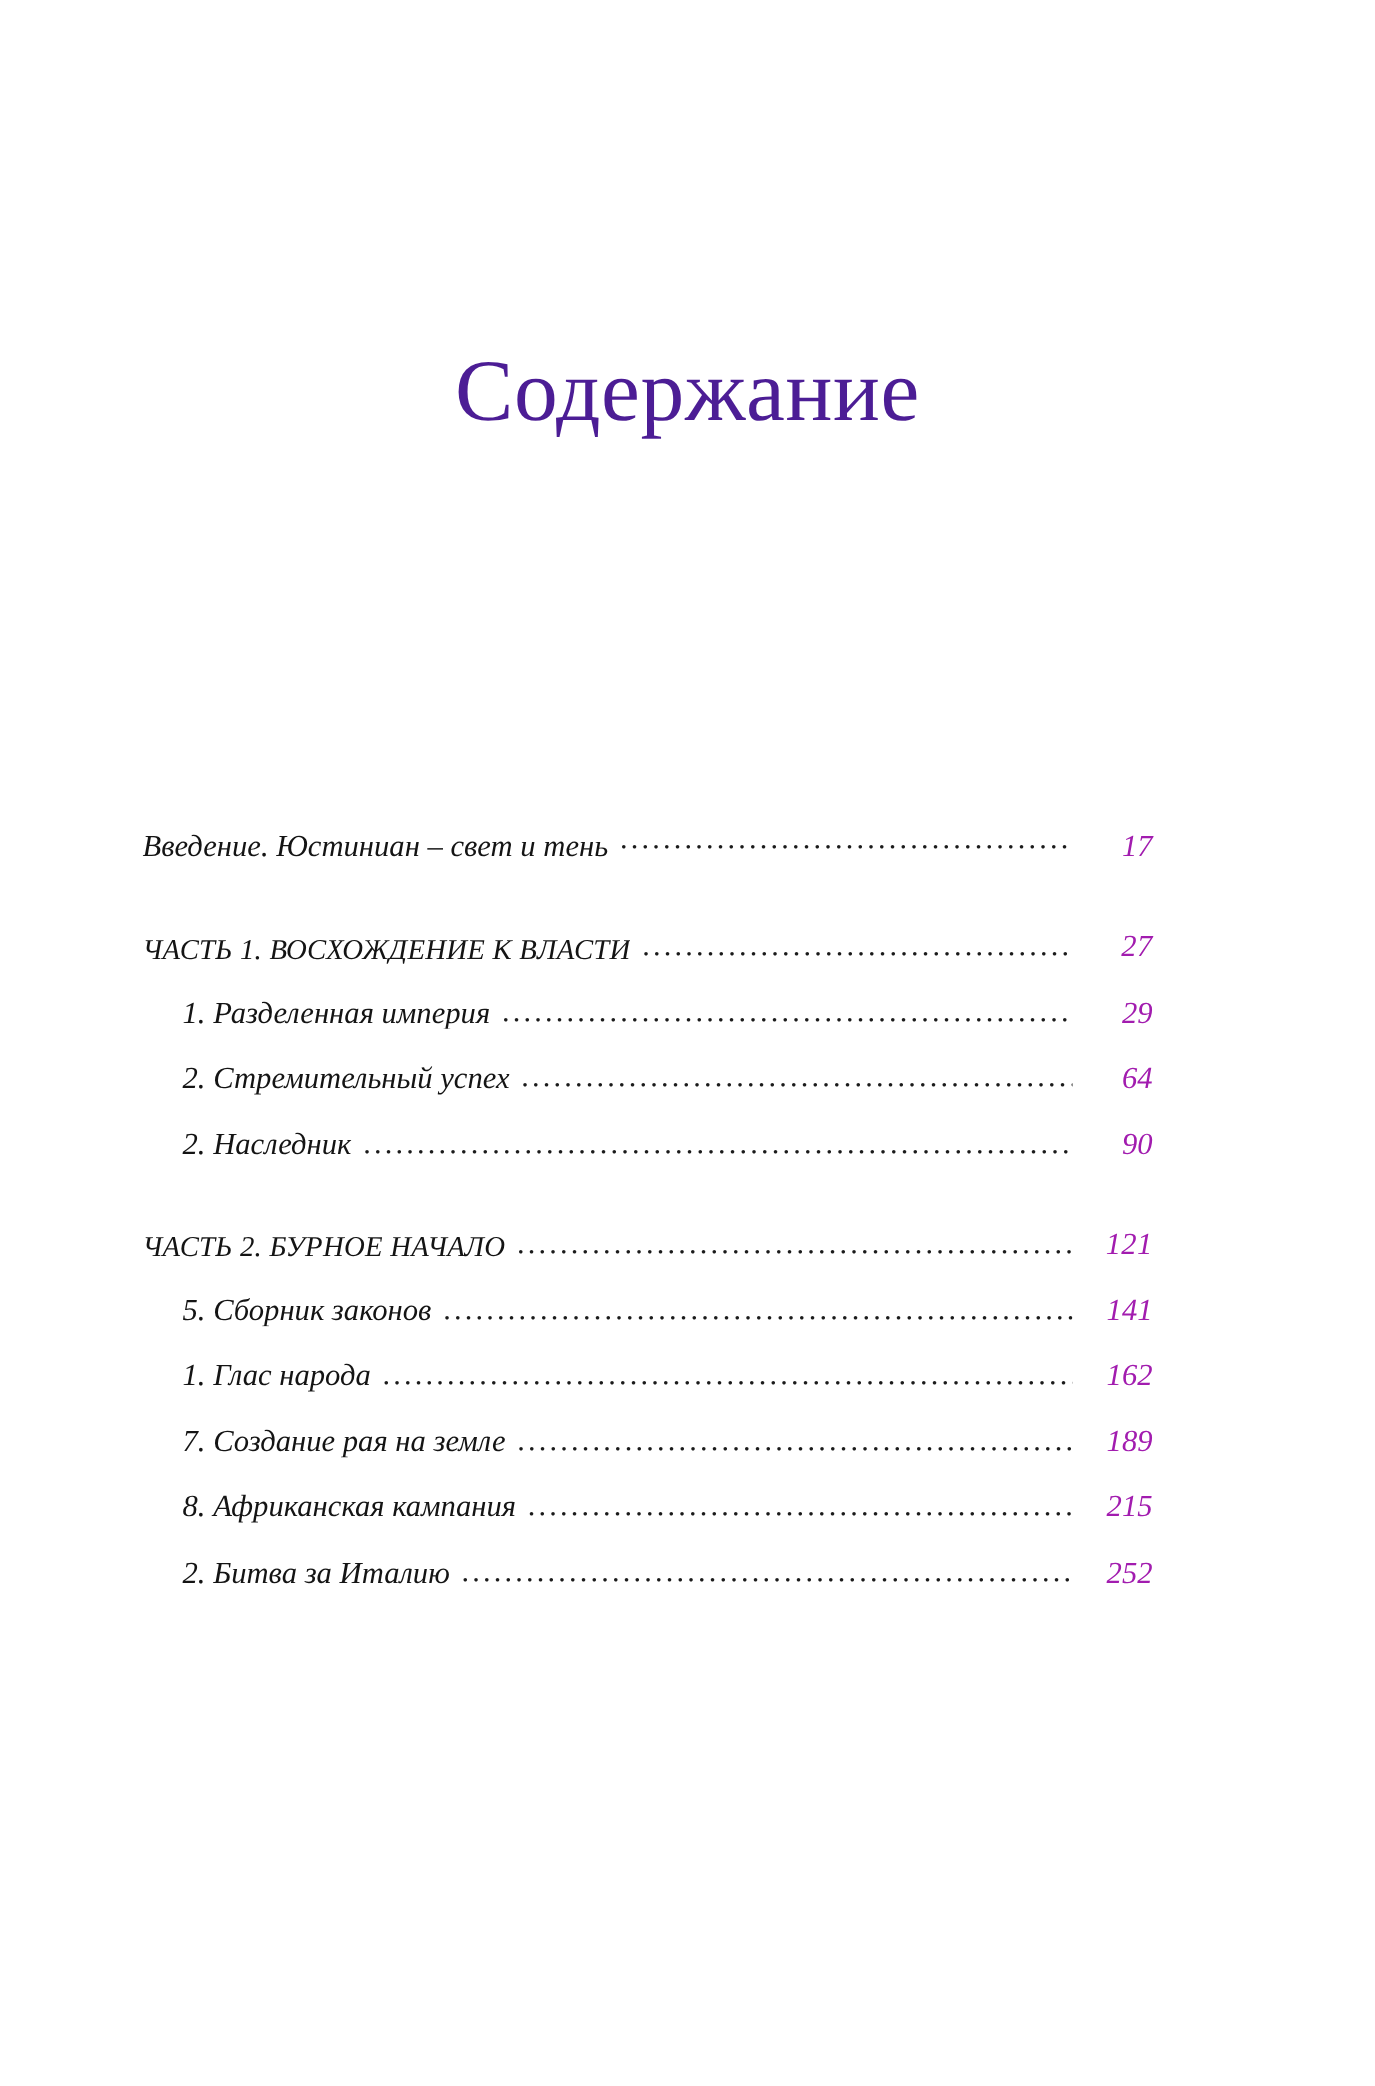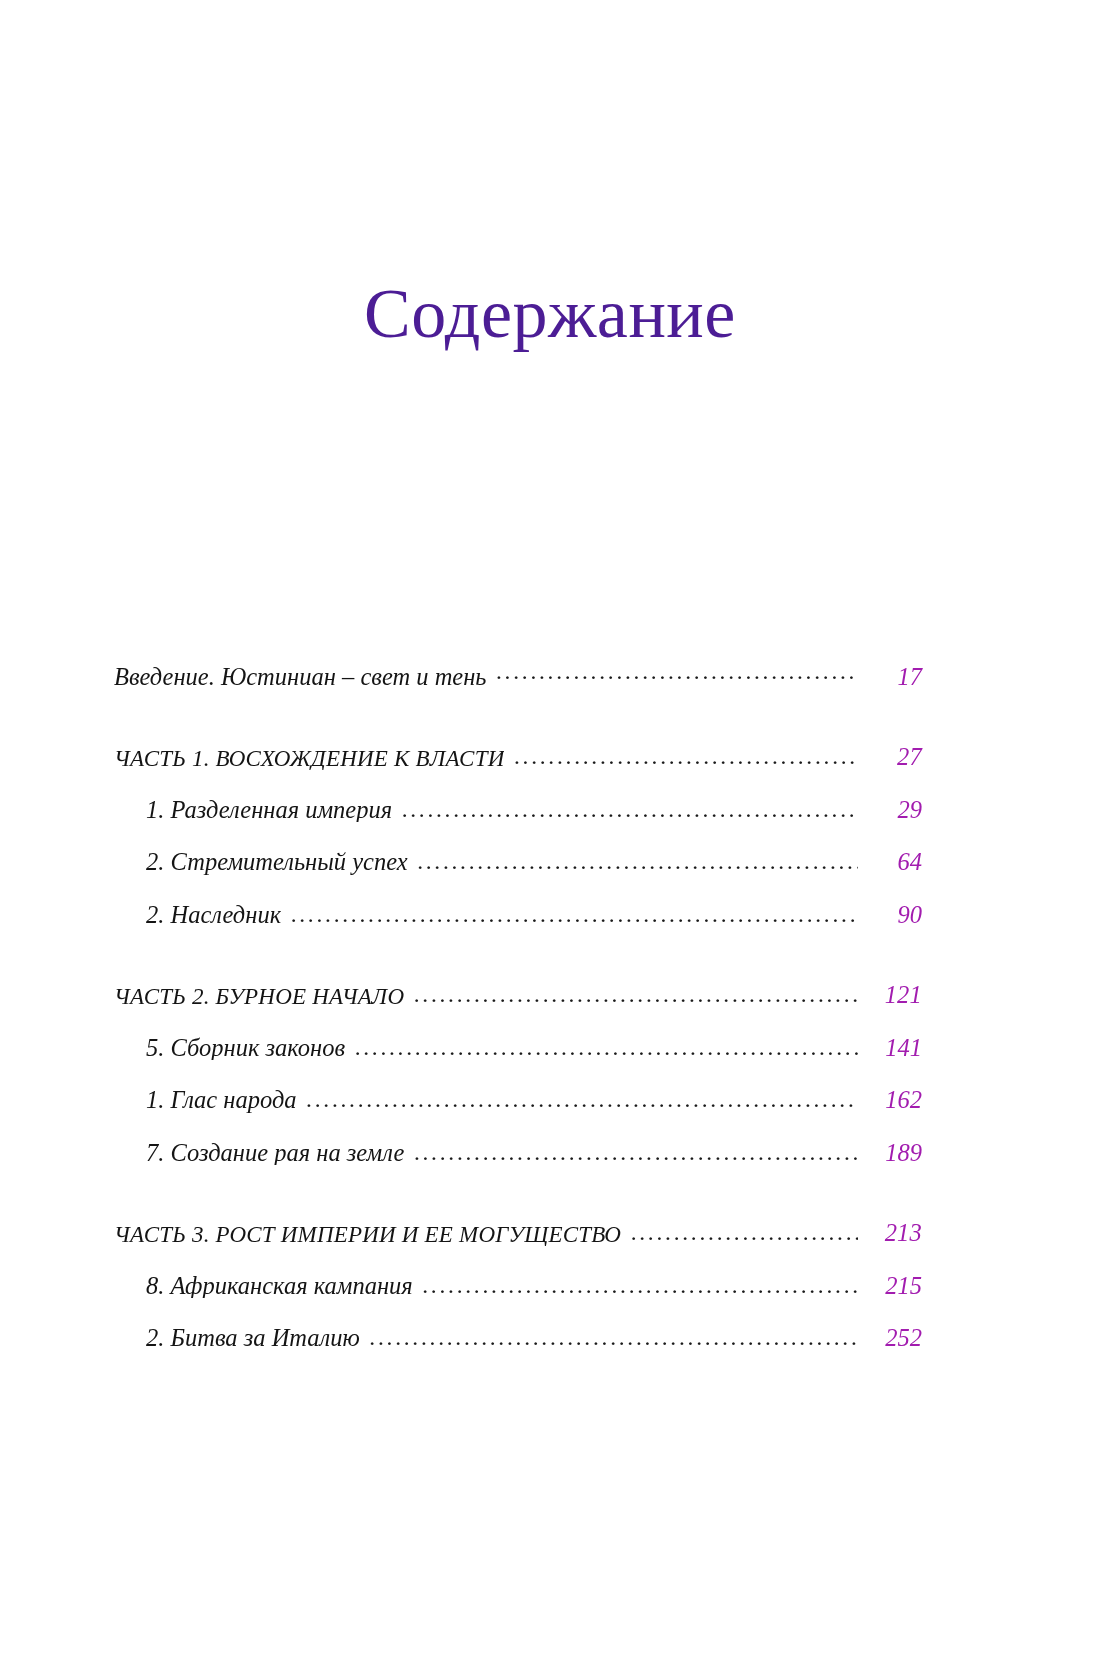--- a/index.html
+++ b/index.html
@@ -142,25 +142,20 @@
       <div class="toc-row chapter">
         <span class="entry-label">1. Глас народа</span>
         <span class="leader"></span>
         <span class="entry-page">162</span>
       </div>
       <div class="toc-row chapter">
         <span class="entry-label">7. Создание рая на земле</span>
         <span class="leader"></span>
         <span class="entry-page">189</span>
       </div>
-      <div class="toc-row part gap-before">
-        <span class="entry-label">ЧАСТЬ 3. РОСТ ИМПЕРИИ И ЕЕ МОГУЩЕСТВО</span>
-        <span class="leader"></span>
-        <span class="entry-page">213</span>
-      </div>
       <div class="toc-row chapter">
         <span class="entry-label">8. Африканская кампания</span>
         <span class="leader"></span>
         <span class="entry-page">215</span>
       </div>
       <div class="toc-row chapter">
         <span class="entry-label">2. Битва за Италию</span>
         <span class="leader"></span>
         <span class="entry-page">252</span>
       </div>

